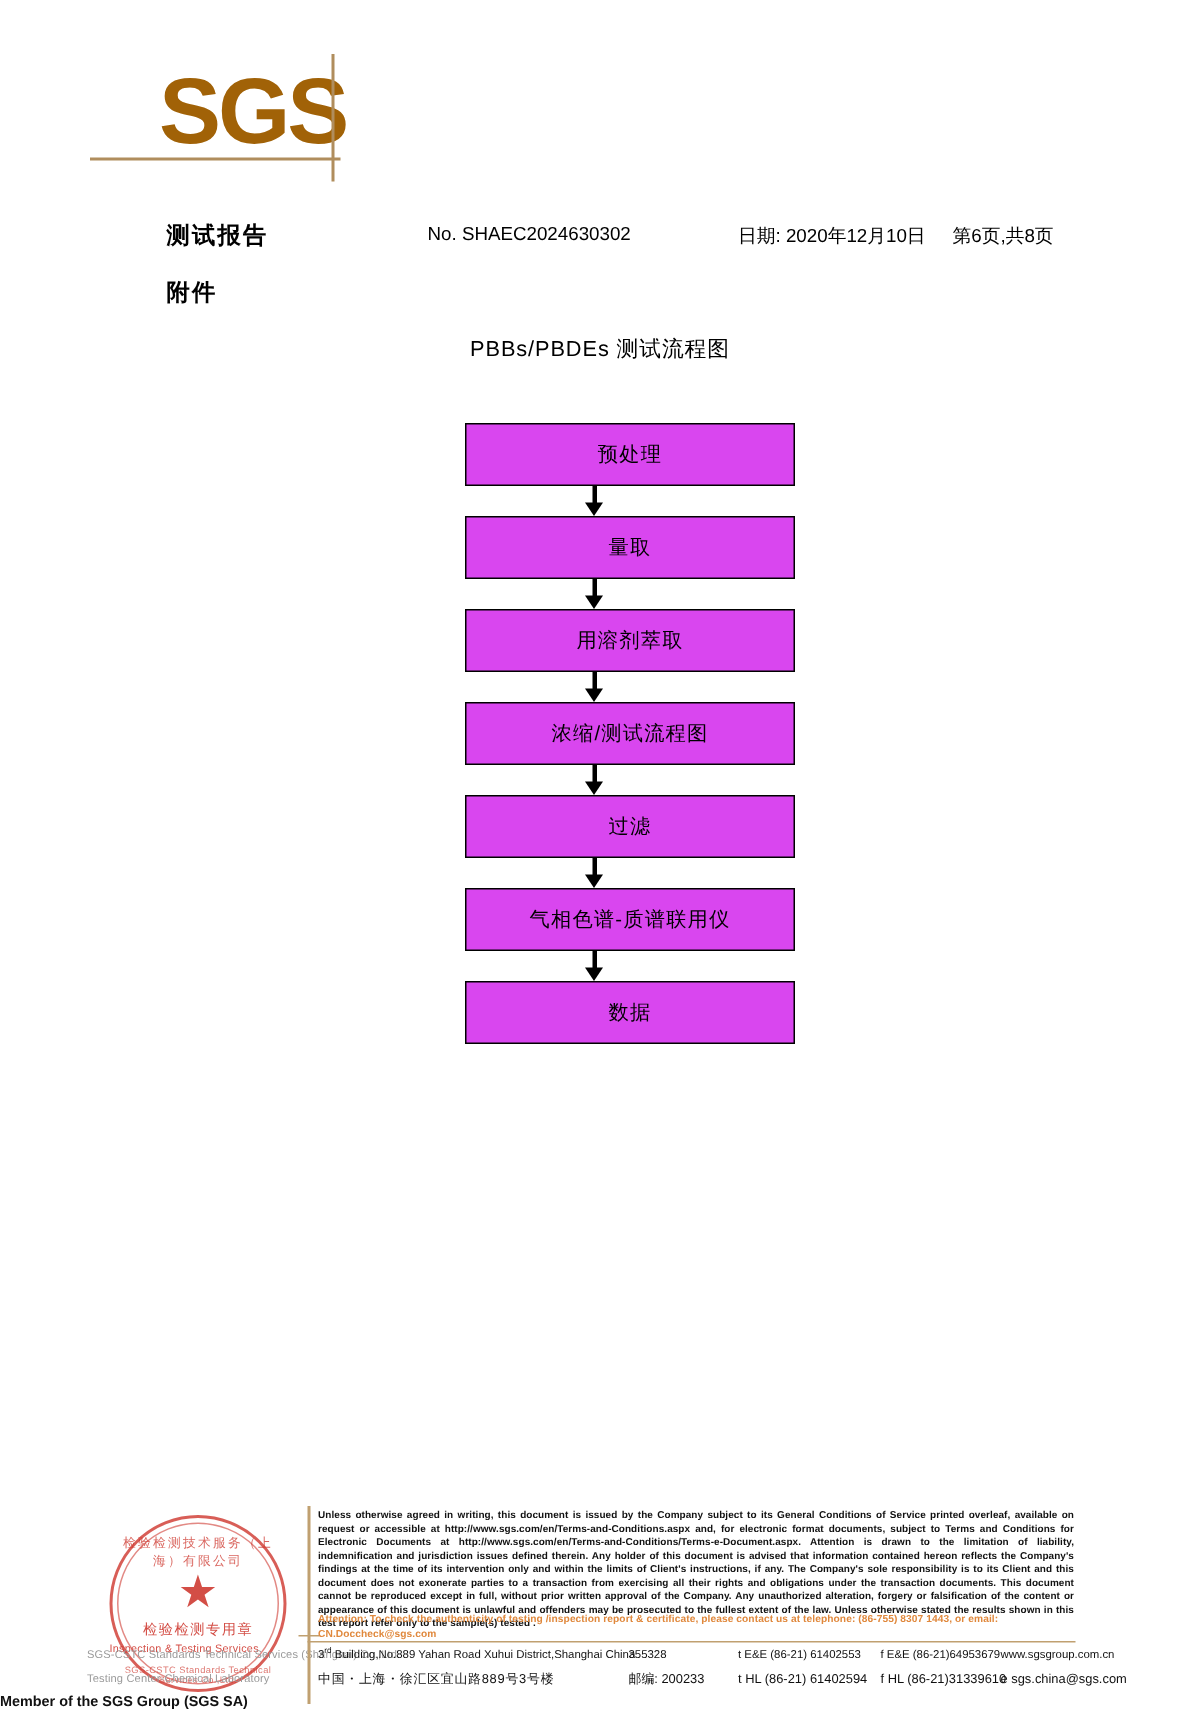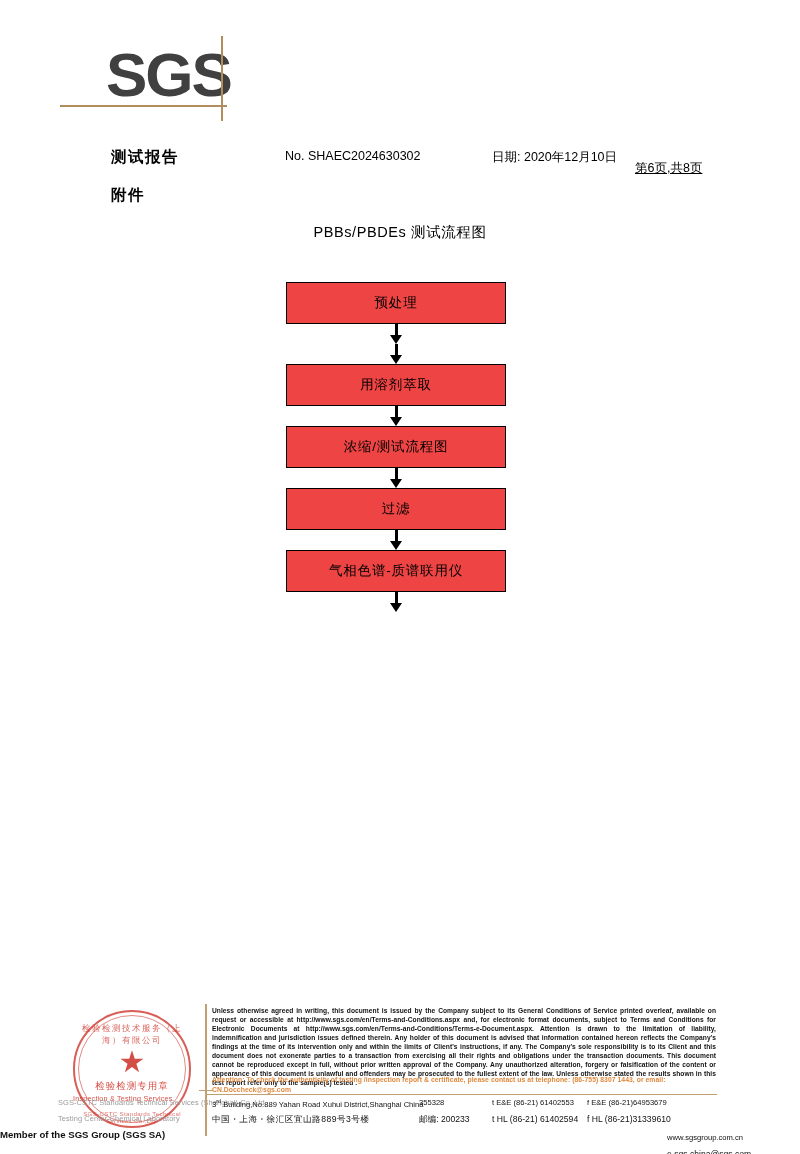--- a/index.html
+++ b/index.html
@@ -31,21 +31,21 @@
     height: 100px;
   }
   .sgs-logo {
     position: absolute;
     left: 46px;
     top: 8px;
     font-family: "Liberation Sans", "DejaVu Sans", sans-serif;
     font-size: 62px;
     font-weight: bold;
     letter-spacing: -2px;
-    color: #404040;
+    color: #a16207;
     line-height: 1;
   }
   .logo-hline {
     position: absolute;
     left: 0px;
     top: 69px;
     width: 167px;
     height: 2px;
     background: #b08d5d;
   }
@@ -88,24 +88,23 @@
   .hdr-date {
     position: absolute;
     left: 492px;
     top: 2px;
     font-size: 12.5px;
     white-space: nowrap;
   }
   .hdr-page {
     position: absolute;
     left: 635px;
-    top: 13px;
+    top: 2px;
     font-size: 12.5px;
     white-space: nowrap;
-    text-decoration: underline;
   }
 
   
   .chart-title {
     position: absolute;
     left: 0;
     top: 223px;
     width: 800px;
     text-align: center;
     font-size: 14.5px;
@@ -117,27 +116,28 @@
     position: absolute;
     left: 286px;
     top: 282px;
     width: 220px;
   }
   .flow-node {
     width: 220px;
     height: 42px;
     box-sizing: border-box;
     border: 1.6px solid #000;
-    background: #ef4444;
+    background: #d946ef;
     display: flex;
     align-items: center;
     justify-content: center;
     font-size: 13.5px;
     letter-spacing: 0.8px;
     color: #000;
+    margin-left: 24px;
   }
   .flow-arrow {
     width: 220px;
     height: 20px;
     position: relative;
   }
   .flow-arrow .shaft {
     position: absolute;
     left: 109px;
     top: 0;
@@ -312,21 +312,21 @@
   }
   .addr-row {
     position: relative;
     height: 16px;
     white-space: nowrap;
   }
   .addr-a { position: absolute; left: 0;   top: 0; }
   .addr-z { position: absolute; left: 207px; top: 0; }
   .addr-t { position: absolute; left: 280px; top: 0; }
   .addr-f { position: absolute; left: 375px; top: 0; }
-  .addr-w { position: absolute; left: 455px; top: 0; margin-top: 35px; }
+  .addr-w { position: absolute; left: 455px; top: 0; }
   .addr-row.cn { font-size: 8.6px; }
   .addr-row.cn .addr-a { letter-spacing: 0.5px; }
 
   .member {
     position: absolute;
     left: 0;
     top: 127px;
     width: 763px;
     text-align: left;
     font-size: 9.6px;
@@ -360,20 +360,21 @@
   <div class="chart-title">PBBs/PBDEs 测试流程图</div>
 
   <div class="flow">
 
     <div class="flow-node">预处理</div>
     <div class="flow-arrow">
       <div class="shaft"></div>
       <div class="head"></div>
     </div>
 
+    <div class="flow-node">量取</div>
     <div class="flow-arrow">
       <div class="shaft"></div>
       <div class="head"></div>
     </div>
 
     <div class="flow-node">用溶剂萃取</div>
     <div class="flow-arrow">
       <div class="shaft"></div>
       <div class="head"></div>
     </div>
@@ -389,20 +390,21 @@
       <div class="shaft"></div>
       <div class="head"></div>
     </div>
 
     <div class="flow-node">气相色谱-质谱联用仪</div>
     <div class="flow-arrow">
       <div class="shaft"></div>
       <div class="head"></div>
     </div>
 
+    <div class="flow-node">数据</div>
   </div>
 
   <div class="footer">
 
     <div class="seal">
       <div class="seal-ring"></div>
       <div class="seal-ring-inner"></div>
       <div class="seal-arc-top">检验检测技术服务（上海）有限公司</div>
       <div class="seal-star">★</div>
       <div class="seal-cn">检验检测专用章</div>

